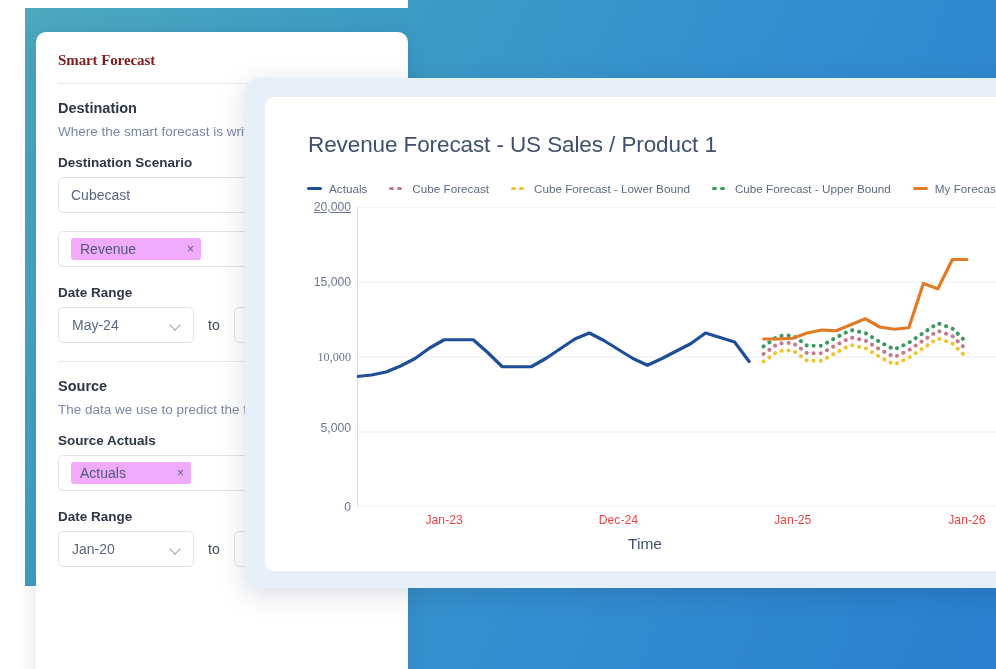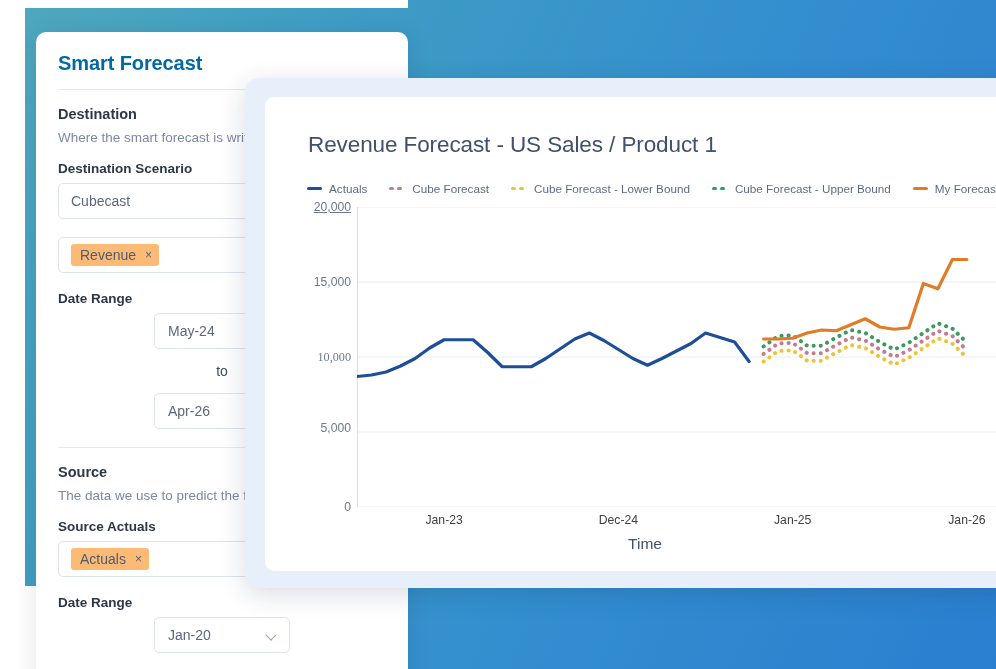--- a/index.html
+++ b/index.html
@@ -62,25 +62,26 @@
     border-radius: 10px;
     box-shadow: 0 4px 22px rgba(20,40,70,0.13);
     padding: 0;
     box-sizing: border-box;
     overflow: hidden;
   }
   .form-inner {
     padding: 20px 22px 0 22px;
   }
   .form-title {
-    font-size: 20px;
+    font-size: 15px;
     font-weight: bold;
-    color: #0369a1;
+    color: #7f1d1d;
     letter-spacing: -0.1px;
     margin: 0 0 14px 0;
+    font-family: Liberation Serif, serif;
   }
   .divider {
     height: 1px;
     background: #e6e9ef;
     margin: 0 0 16px 0;
   }
   .section-head {
     font-size: 14.5px;
     font-weight: bold;
     color: #2d3748;
@@ -108,38 +109,38 @@
     padding: 0 12px;
     box-sizing: border-box;
     font-size: 14px;
     color: #5b6780;
     margin-bottom: 18px;
   }
   .input-box.wide { width: 330px; }
   .chip {
     display: inline-flex;
     align-items: center;
-    background: #fdba74;
+    background: #f0abfc;
     border-radius: 3px;
     padding: 3px 7px 3px 9px;
     font-size: 14px;
     color: #4d5b75;
+    gap: 42px;
   }
   .chip .x {
     margin-left: 9px;
     font-size: 12px;
     color: #56637d;
     line-height: 1;
   }
   .daterow {
     display: flex;
     align-items: center;
     gap: 14px;
     margin-bottom: 18px;
-    flex-direction: column;
   }
   .select-box {
     width: 136px;
     height: 36px;
     border: 1px solid #dfe3ea;
     border-radius: 5px;
     background: #ffffff;
     display: flex;
     align-items: center;
     justify-content: space-between;
@@ -265,21 +266,21 @@
   .xlabels {
     position: absolute;
     left: 92px;
     top: 306px;
     width: 668px;
     height: 22px;
   }
   .xlabel {
     position: absolute;
     font-size: 12.2px;
-    color: #404040;
+    color: #ef4444;
     transform: translateX(-50%);
     white-space: nowrap;
   }
   .axis-title {
     position: absolute;
     left: 0;
     top: 328px;
     width: 760px;
     text-align: center;
     font-size: 15.5px;

